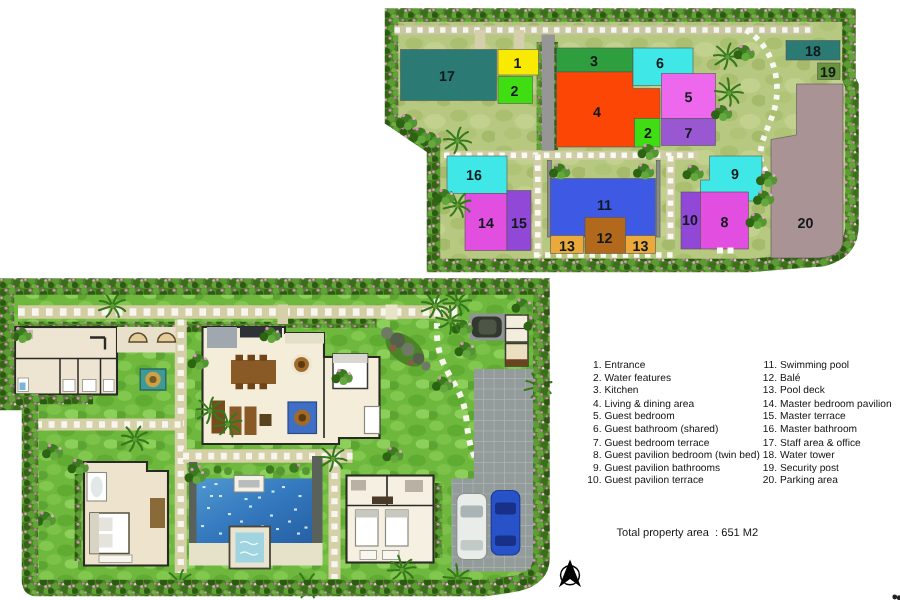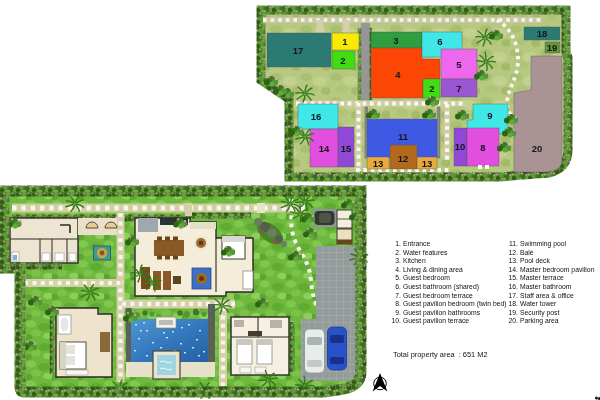--- a/index.html
+++ b/index.html
@@ -5,21 +5,21 @@
 html,body{margin:0;padding:0;background:#fff;width:600px;height:400px;overflow:hidden;}
 *{font-family:"Liberation Sans",sans-serif;}
 #stage{position:relative;width:600px;height:400px;background:#fff;}
 svg{position:absolute;left:0;top:0;}
 .leg{position:absolute;font-size:6.8px;line-height:8.6px;color:#111;white-space:nowrap;}
 .leg .n{display:inline-block;text-align:right;margin-right:2px;}
 #col1{left:389px;top:240px;}
 #col1 .n{width:12px;}
 #col2{left:504px;top:240px;}
 #col2 .n{width:14px;}
-#total{position:absolute;left:393px;top:350px;font-size:7.4px;color:#111;white-space:nowrap;}
+#total{position:absolute;left:411px;top:350px;font-size:7.4px;color:#111;white-space:nowrap;}
 </style>
 </head>
 <body>
 <div id="stage">
 <svg width="600" height="400" viewBox="0 0 600 400">
 <defs>
 <pattern id="hedge" width="16" height="12" patternUnits="userSpaceOnUse">
  <rect width="16" height="12" fill="#4c8428"></rect>
  <circle cx="2" cy="3" r="2.4" fill="#356414"></circle>
  <circle cx="8" cy="2" r="2.2" fill="#63a238"></circle>

